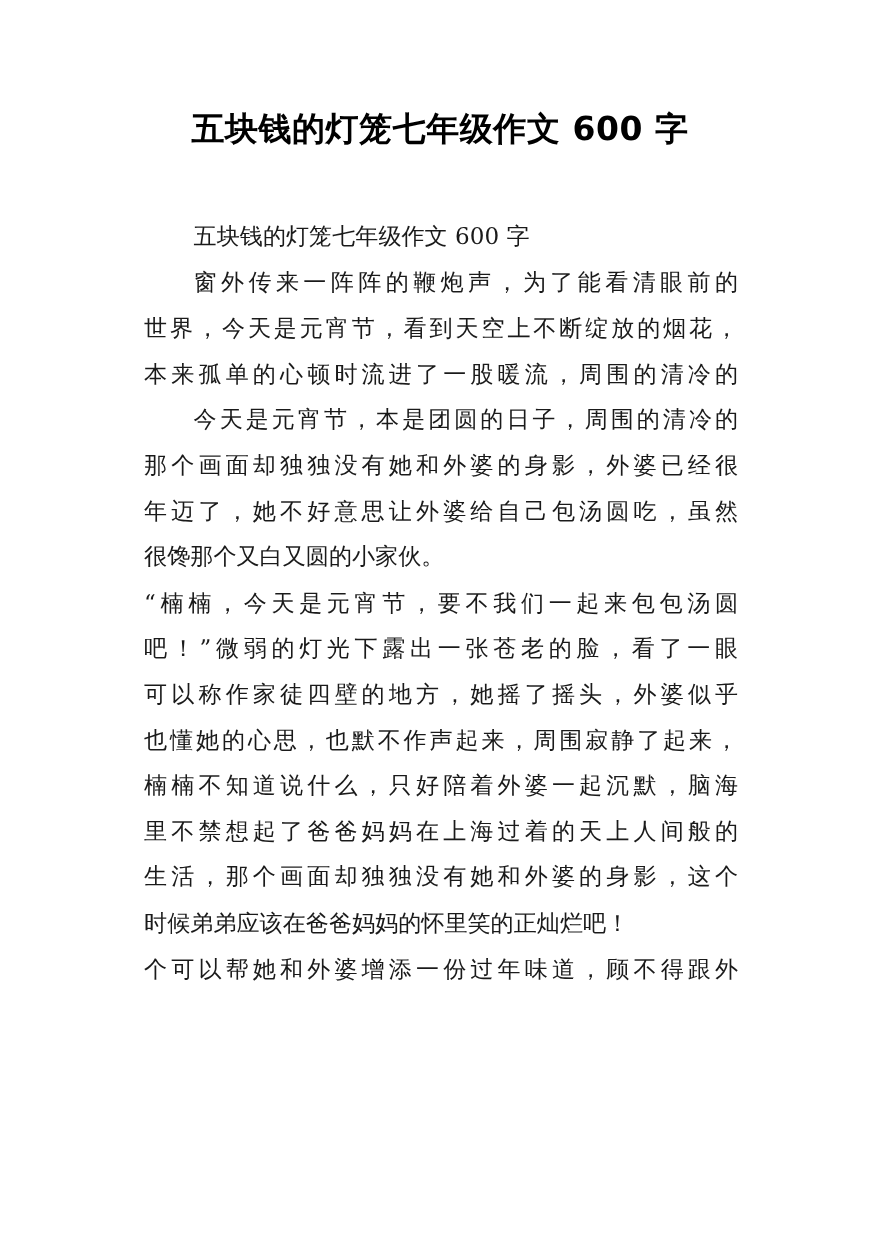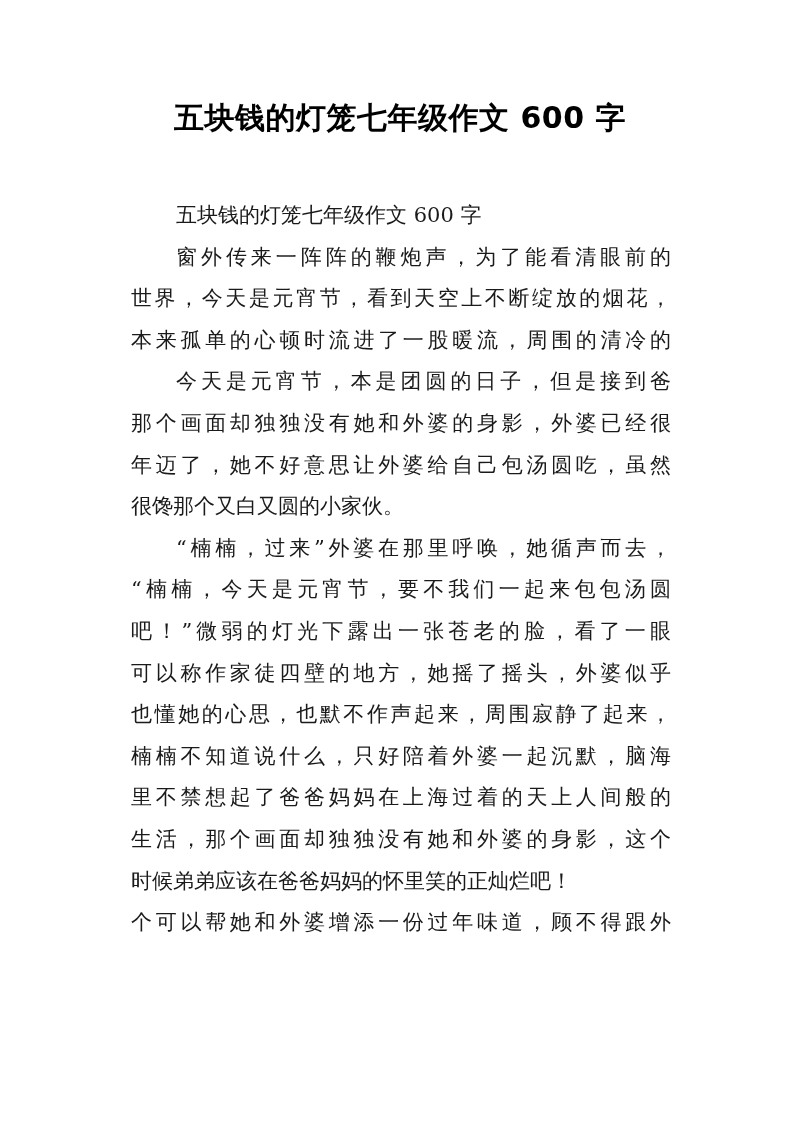--- a/index.html
+++ b/index.html
@@ -55,25 +55,24 @@
 </head>
 <body>
 
 <h1 class="page-title">五块钱的灯笼七年级作文 600 字</h1>
 
 <div class="doc-body">
   <span class="line indent last">五块钱的灯笼七年级作文 600 字</span>
   <span class="line indent">窗外传来一阵阵的鞭炮声，为了能看清眼前的</span>
   <span class="line">世界，今天是元宵节，看到天空上不断绽放的烟花，</span>
   <span class="line">本来孤单的心顿时流进了一股暖流，周围的清冷的</span>
-  <span class="line indent">今天是元宵节，本是团圆的日子，但是接到爸</span>
+  <span class="line indent">今天是元宵节，本是团圆的日子，周围的清冷的</span>
   <span class="line">那个画面却独独没有她和外婆的身影，外婆已经很</span>
   <span class="line">年迈了，她不好意思让外婆给自己包汤圆吃，虽然</span>
   <span class="line last">很馋那个又白又圆的小家伙。</span>
-  <span class="line indent">“楠楠，过来”外婆在那里呼唤，她循声而去，</span>
   <span class="line">“楠楠，今天是元宵节，要不我们一起来包包汤圆</span>
   <span class="line">吧！”微弱的灯光下露出一张苍老的脸，看了一眼</span>
   <span class="line">可以称作家徒四壁的地方，她摇了摇头，外婆似乎</span>
   <span class="line">也懂她的心思，也默不作声起来，周围寂静了起来，</span>
   <span class="line">楠楠不知道说什么，只好陪着外婆一起沉默，脑海</span>
   <span class="line">里不禁想起了爸爸妈妈在上海过着的天上人间般的</span>
   <span class="line">生活，那个画面却独独没有她和外婆的身影，这个</span>
   <span class="line last">时候弟弟应该在爸爸妈妈的怀里笑的正灿烂吧！</span>
   <span class="line">个可以帮她和外婆增添一份过年味道，顾不得跟外</span>
 </div>

